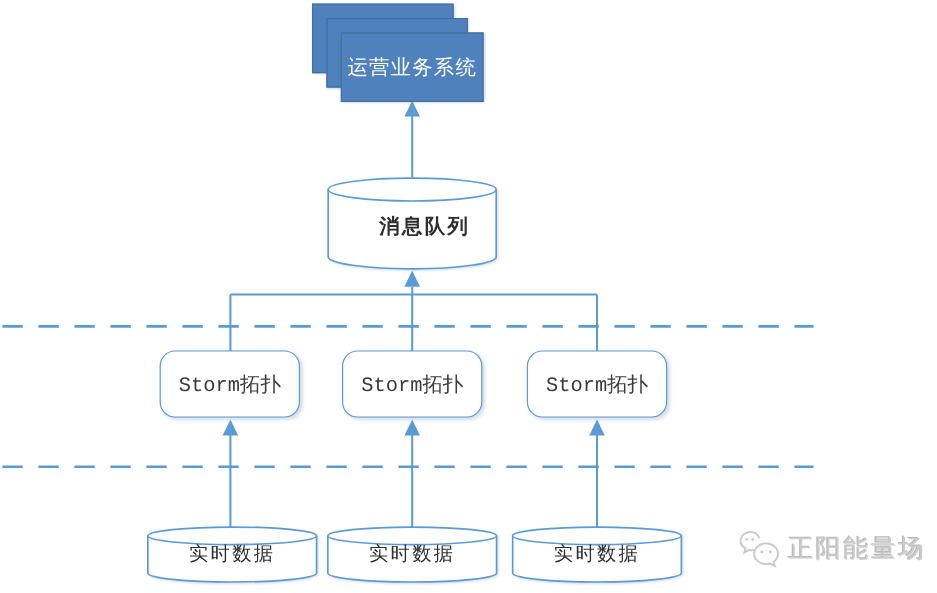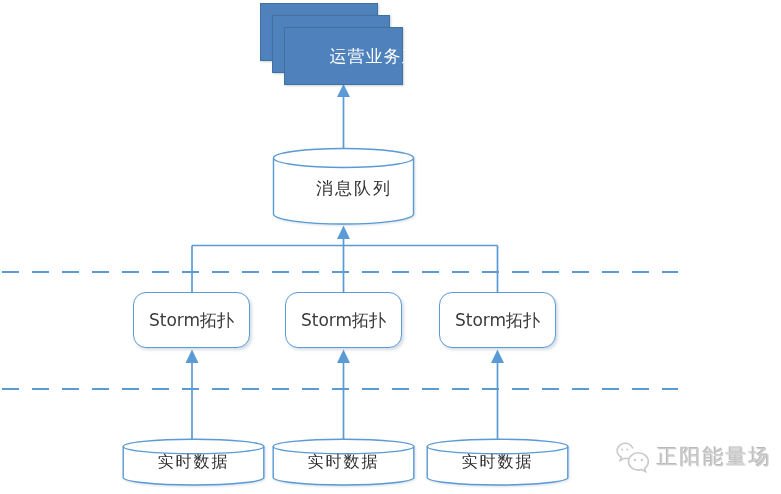--- a/index.html
+++ b/index.html
@@ -14,29 +14,29 @@
   .ah{fill:#5B9BD5;stroke:none;}
   
   .stack-card{
     position:absolute;width:118px;height:58px;background:#4F81BD;
     border:1px solid #41719C;box-sizing:border-box;
     box-shadow:1px 1px 2px rgba(40,70,110,0.25);
   }
   .stack-label{
     position:absolute;left:284px;top:27px;width:119px;height:58px;
     display:flex;align-items:center;justify-content:center;
-    color:#ffffff;font-size:17px;letter-spacing:1px;padding-left:40px;
+    color:#ffffff;font-size:17px;letter-spacing:1px;
   }
   
   .storm-box{
     position:absolute;width:117px;height:56px;background:#ffffff;
     border:1.5px solid #5B9BD5;border-radius:13px;box-sizing:border-box;
     box-shadow:2px 2px 3px rgba(120,145,175,0.30);
     display:flex;align-items:center;justify-content:center;
-    color:#3B3B3B;font-size:17px;
+    color:#3B3B3B;font-size:17px;font-family:Liberation Mono, monospace;
   }
   
   .cyl-svg{position:absolute;filter:drop-shadow(1.5px 1.5px 1px rgba(120,145,175,0.30));}
   .cyl-body{fill:#ffffff;stroke:#5B9BD5;stroke-width:1.4;}
   .cyl-label{
     position:absolute;display:flex;align-items:center;justify-content:center;
     color:#2E2E2E;font-size:17px;letter-spacing:2px;
   }
   .annotation{
     position:absolute;left:664px;top:305px;width:116px;
@@ -80,21 +80,21 @@
 
   <div class="stack-card" style="left:260px;top:3px;"></div>
   <div class="stack-card" style="left:272px;top:15px;"></div>
   <div class="stack-card" style="left:284px;top:27px;width:119px;"></div>
   <div class="stack-label">运营业务系统</div>
 
   <svg class="cyl-svg" style="left:272px;top:147px;" width="143" height="79" viewBox="0 0 143 79">
     <path class="cyl-body" d="M 1.5 11 L 1.5 67 A 70 10 0 0 0 141.5 67 L 141.5 11"></path>
     <ellipse class="cyl-body" cx="71.5" cy="11" rx="70" ry="9.5"></ellipse>
   </svg>
-  <div class="cyl-label" style="left:272px;top:154px;width:164px;height:68px;">消息队列</div>
+  <div class="cyl-label" style="left:272px;top:154px;width:164px;height:68px;font-weight:bold;">消息队列</div>
 
   <div class="storm-box" style="left:133px;top:292px;">Storm拓扑</div>
   <div class="storm-box" style="left:285px;top:292px;">Storm拓扑</div>
   <div class="storm-box" style="left:439px;top:292px;">Storm拓扑</div>
 
 
   <svg class="cyl-svg" style="left:122px;top:438px;" width="143" height="48" viewBox="0 0 143 48">
     <path class="cyl-body" d="M 1.2 8.5 L 1.2 39.5 A 70.3 7.5 0 0 0 141.8 39.5 L 141.8 8.5"></path>
     <ellipse class="cyl-body" cx="71.5" cy="8.5" rx="70.3" ry="7.3"></ellipse>
   </svg>

